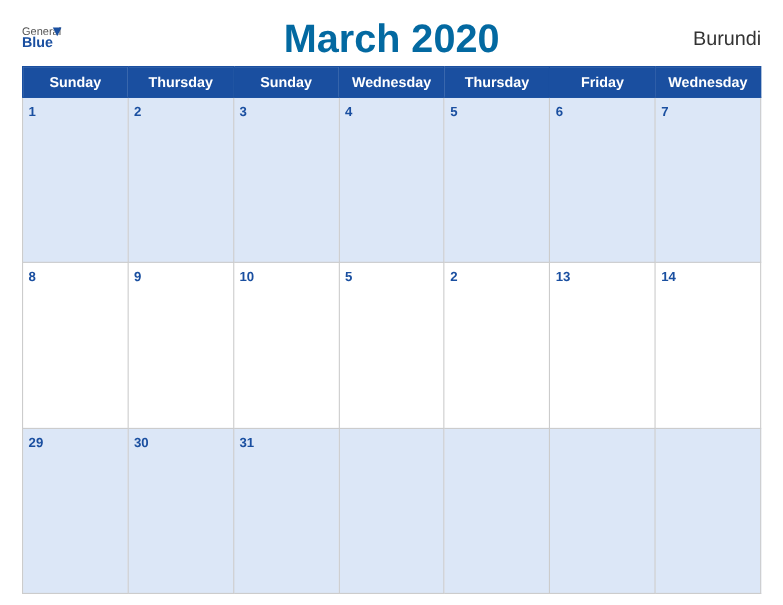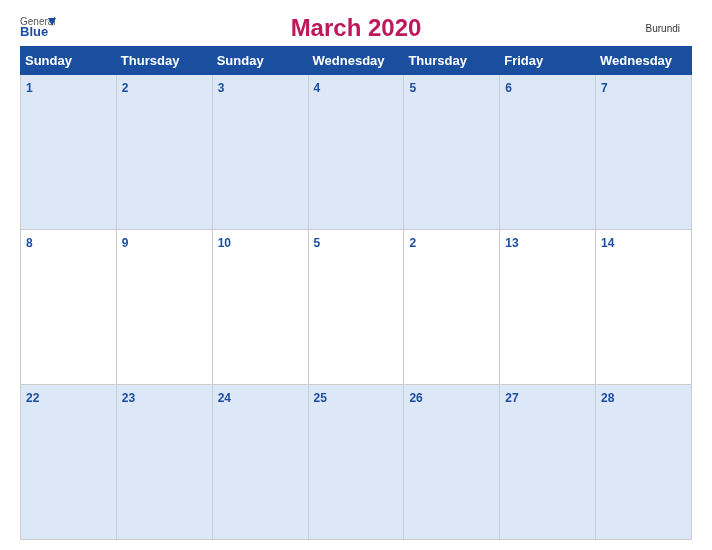--- a/index.html
+++ b/index.html
@@ -29,42 +29,42 @@
       flex-direction: column;
       align-items: center;
       line-height: 1;
     }
     .logo-icon {
       width: 36px;
       height: 28px;
     }
     .country {
       position: absolute;
-      right: 12px;
-      font-size: 10px;
+      right: 0;
+      font-size: 18px;
       color: #333;
     }
     .title {
-      font-size: 24px;
-      color: #be185d;
+      font-size: 36px;
+      color: #0369a1;
       font-weight: bold;
       text-align: center;
     }
     .calendar {
       width: 100%;
       border-collapse: collapse;
       flex: 1;
     }
     .calendar thead tr th {
       background-color: #1a4fa0;
       color: #fff;
       font-size: 13px;
       font-weight: bold;
       padding: 6px 4px;
-      text-align: left;
+      text-align: center;
       border: 1px solid #1a4fa0;
     }
     .calendar tbody tr td {
       border: 1px solid #ccc;
       vertical-align: top;
       padding: 3px 5px;
       width: 14.28%;
       height: 72px;
     }
     .calendar tbody tr:nth-child(odd) td {
@@ -119,22 +119,22 @@
       <tr>
         <td><span class="day-num">8</span></td>
         <td><span class="day-num">9</span></td>
         <td><span class="day-num">10</span></td>
         <td><span class="day-num">5</span></td>
         <td><span class="day-num">2</span></td>
         <td><span class="day-num">13</span></td>
         <td><span class="day-num">14</span></td>
       </tr>
       <tr>
-        <td><span class="day-num">22</span></td>
-        <td><span class="day-num">23</span></td>
-        <td><span class="day-num">24</span></td>
-        <td><span class="day-num">25</span></td>
-        <td><span class="day-num">26</span></td>
-        <td><span class="day-num">27</span></td>
-        <td><span class="day-num">28</span></td>
+        <td><span class="day-num">29</span></td>
+        <td><span class="day-num">30</span></td>
+        <td><span class="day-num">31</span></td>
+        <td></td>
+        <td></td>
+        <td></td>
+        <td></td>
       </tr>
     </tbody>
 </table>
 
 </body></html>

